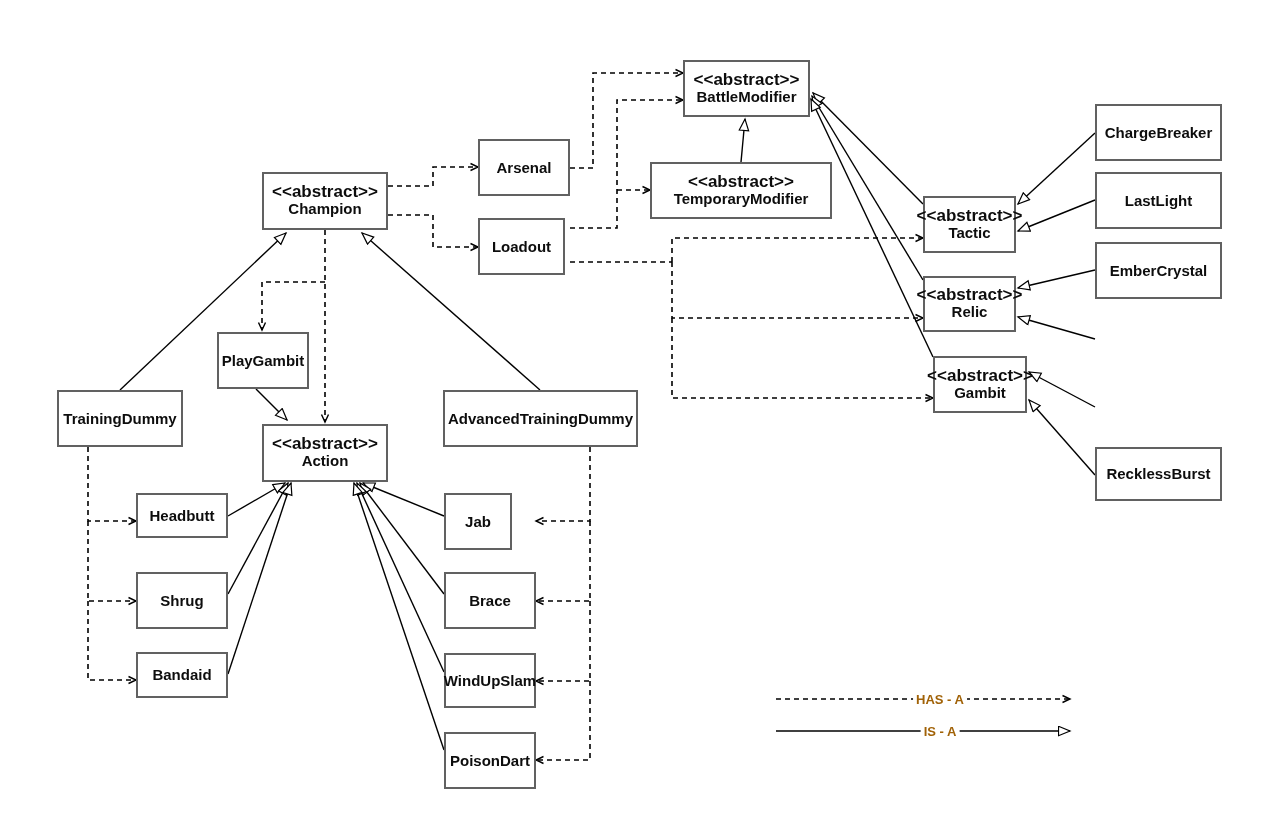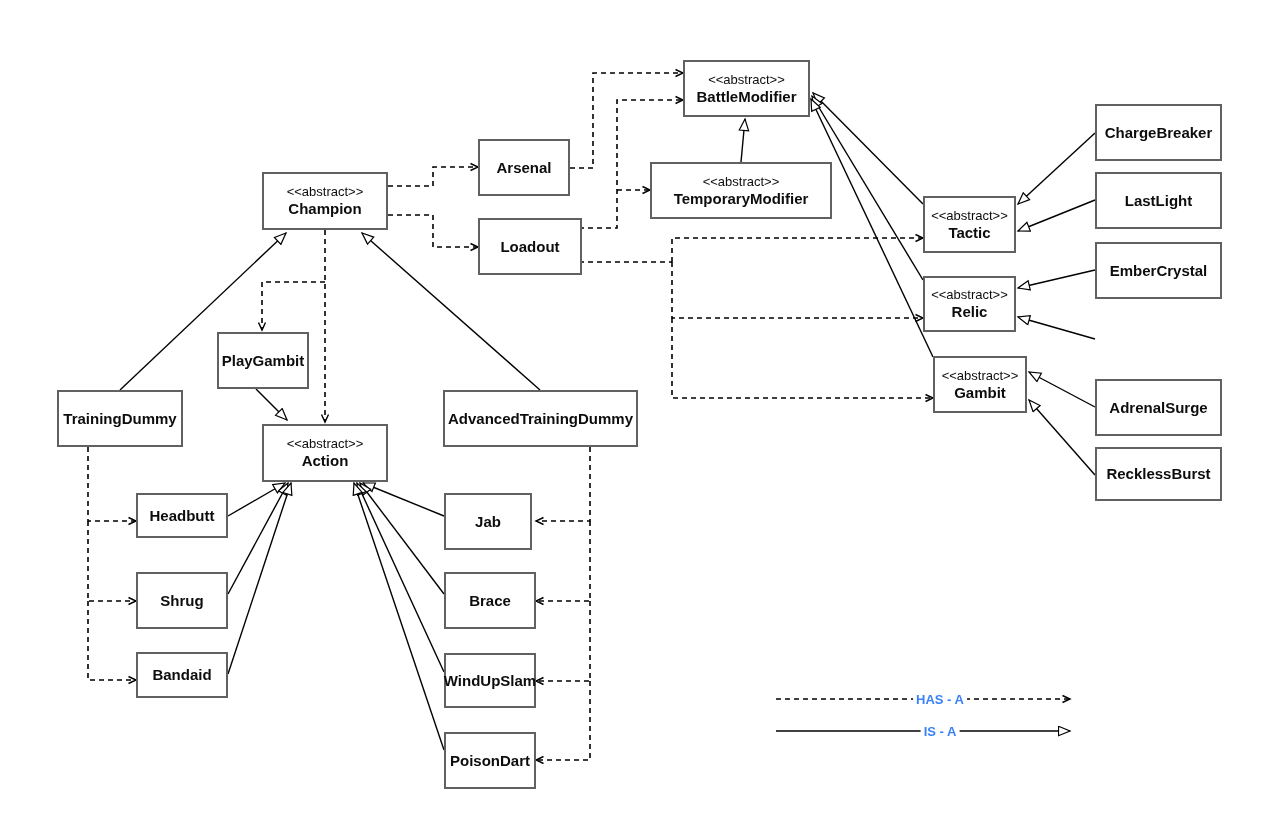--- a/index.html
+++ b/index.html
@@ -8,25 +8,25 @@
     font-family:"Liberation Sans",sans-serif;overflow:hidden;
   }
   .edges{position:absolute;left:0;top:0;width:1266px;height:814px;}
   .edge-hasa{fill:none;stroke:#000;stroke-width:1.6;stroke-dasharray:5 4;}
   .edge-isa{fill:none;stroke:#000;stroke-width:1.4;}
   .node{
     position:absolute;background:#fff;border:2px solid #616161;box-sizing:border-box;
     display:flex;flex-direction:column;align-items:center;justify-content:center;
     text-align:center;color:#0d0d0d;
   }
-  .node .stereo{font-size:13px;font-weight:400;line-height:16px;white-space:nowrap;}
+  .node .stereo{font-size:17px;font-weight:700;line-height:16px;white-space:nowrap;}
   .node .cname{font-size:15px;font-weight:700;line-height:18px;white-space:nowrap;}
   .legend-label{
     position:absolute;transform:translate(-50%,-50%);background:#fff;
-    font-size:13px;font-weight:700;color:#3b82f6;padding:0 3px;white-space:nowrap;
+    font-size:13px;font-weight:700;color:#a16207;padding:0 3px;white-space:nowrap;
   }
 </style>
 </head>
 <body>
 
 <div class="canvas">
 
   <svg class="edges" viewBox="0 0 1266 814" xmlns="http://www.w3.org/2000/svg">
     <defs>
       <marker id="mHasA" markerUnits="userSpaceOnUse" markerWidth="12" markerHeight="12" refX="8.5" refY="5" orient="auto">
@@ -81,21 +81,21 @@
     <path class="edge-isa" marker-end="url(#mIsA)" d="M776,731 L1070,731"></path>
   </svg>
 
   <div class="node" style="left:262px;top:172px;width:126px;height:58px">
     <div class="stereo">&lt;&lt;abstract&gt;&gt;</div>
     <div class="cname">Champion</div>
   </div>
   <div class="node" style="left:478px;top:139px;width:92px;height:57px">
     <div class="cname">Arsenal</div>
   </div>
-  <div class="node" style="left:478px;top:218px;width:104px;height:57px">
+  <div class="node" style="left:478px;top:218px;width:87px;height:57px">
     <div class="cname">Loadout</div>
   </div>
   <div class="node" style="left:683px;top:60px;width:127px;height:57px">
     <div class="stereo">&lt;&lt;abstract&gt;&gt;</div>
     <div class="cname">BattleModifier</div>
   </div>
   <div class="node" style="left:650px;top:162px;width:182px;height:57px">
     <div class="stereo">&lt;&lt;abstract&gt;&gt;</div>
     <div class="cname">TemporaryModifier</div>
   </div>
@@ -113,23 +113,20 @@
   </div>
   <div class="node" style="left:1095px;top:104px;width:127px;height:57px">
     <div class="cname">ChargeBreaker</div>
   </div>
   <div class="node" style="left:1095px;top:172px;width:127px;height:57px">
     <div class="cname">LastLight</div>
   </div>
   <div class="node" style="left:1095px;top:242px;width:127px;height:57px">
     <div class="cname">EmberCrystal</div>
   </div>
-  <div class="node" style="left:1095px;top:379px;width:127px;height:57px">
-    <div class="cname">AdrenalSurge</div>
-  </div>
   <div class="node" style="left:1095px;top:447px;width:127px;height:54px">
     <div class="cname">RecklessBurst</div>
   </div>
   <div class="node" style="left:57px;top:390px;width:126px;height:57px">
     <div class="cname">TrainingDummy</div>
   </div>
   <div class="node" style="left:217px;top:332px;width:92px;height:57px">
     <div class="cname">PlayGambit</div>
   </div>
   <div class="node" style="left:262px;top:424px;width:126px;height:58px">
@@ -141,21 +138,21 @@
   </div>
   <div class="node" style="left:136px;top:493px;width:92px;height:45px">
     <div class="cname">Headbutt</div>
   </div>
   <div class="node" style="left:136px;top:572px;width:92px;height:57px">
     <div class="cname">Shrug</div>
   </div>
   <div class="node" style="left:136px;top:652px;width:92px;height:46px">
     <div class="cname">Bandaid</div>
   </div>
-  <div class="node" style="left:444px;top:493px;width:88px;height:57px">
+  <div class="node" style="left:444px;top:493px;width:68px;height:57px">
     <div class="cname">Jab</div>
   </div>
   <div class="node" style="left:444px;top:572px;width:92px;height:57px">
     <div class="cname">Brace</div>
   </div>
   <div class="node" style="left:444px;top:653px;width:92px;height:55px">
     <div class="cname">WindUpSlam</div>
   </div>
   <div class="node" style="left:444px;top:732px;width:92px;height:57px">
     <div class="cname">PoisonDart</div>

